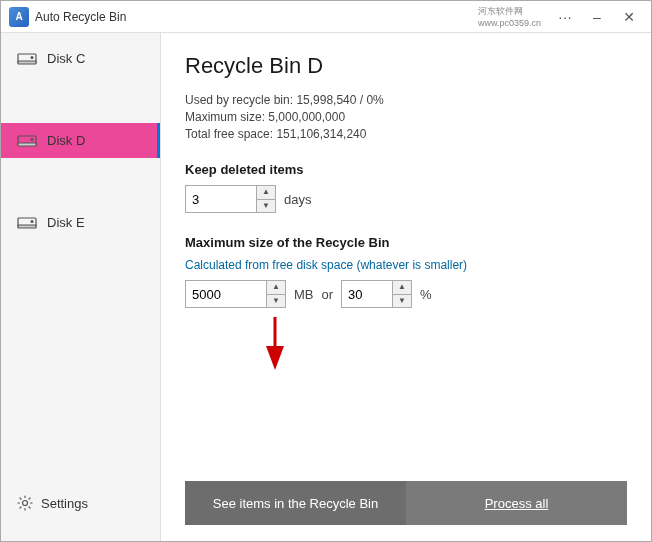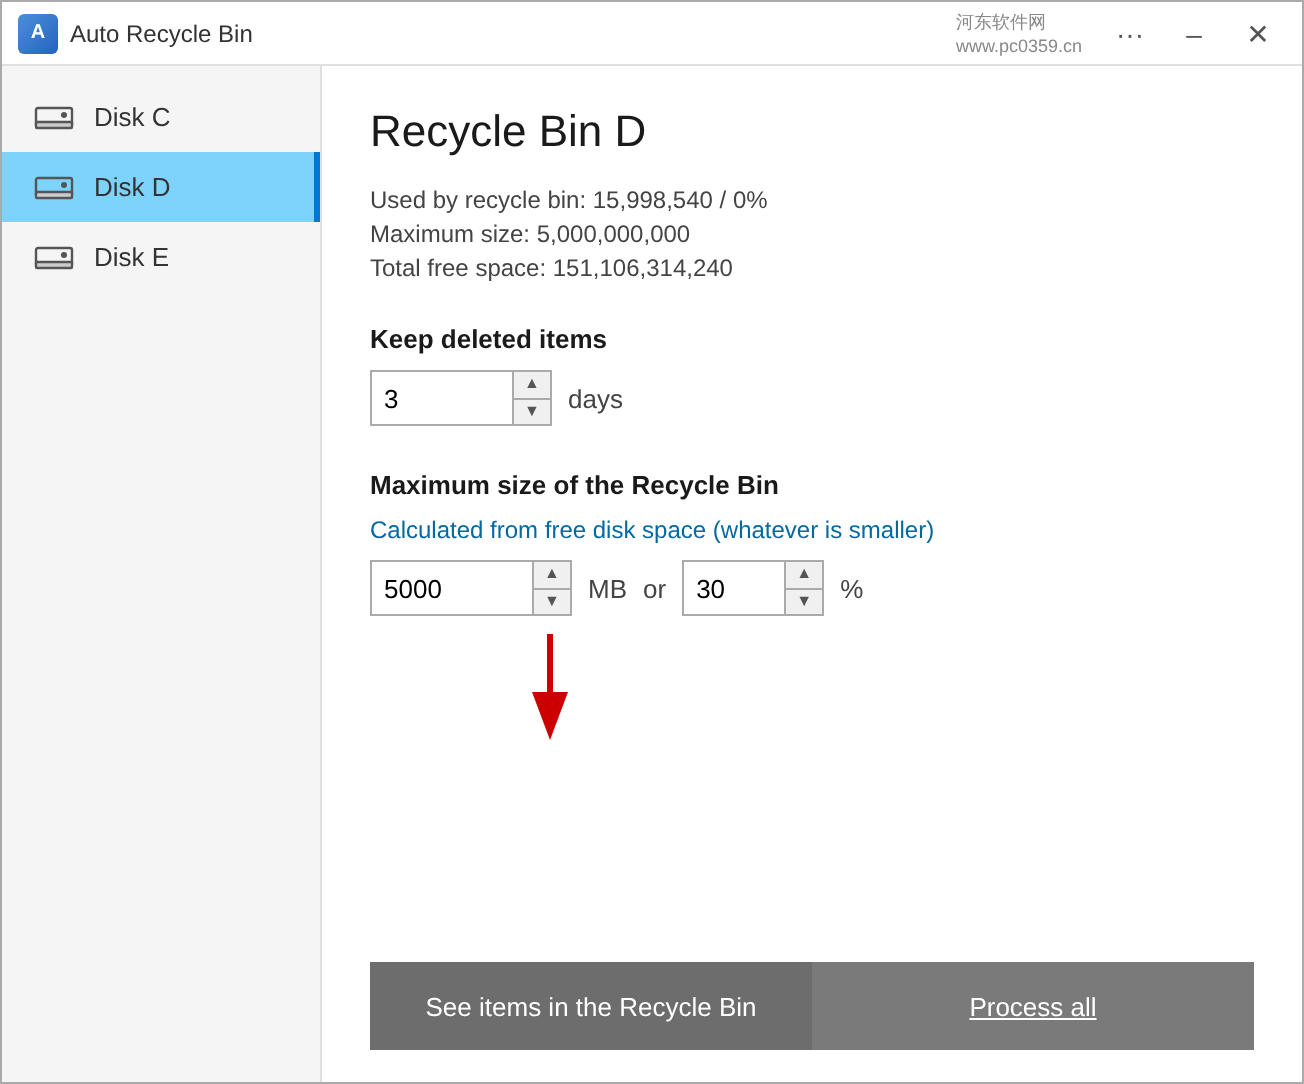--- a/index.html
+++ b/index.html
@@ -87,33 +87,34 @@
 
     
     .sidebar {
       width: 160px;
       background: #f5f5f5;
       display: flex;
       flex-direction: column;
       padding: 8px 0;
       border-right: 1px solid #e0e0e0;
       flex-shrink: 0;
+      gap: 47px;
     }
 
     .sidebar-item {
       display: flex;
       align-items: center;
       padding: 10px 16px;
       cursor: pointer;
       color: #333;
       font-size: 13px;
       position: relative;
     }
     .sidebar-item.active {
-      background: #7dd3fc;
+      background: #ec4899;
       align-items: flex-end;
     }
     .sidebar-item.active::after {
       content: '';
       position: absolute;
       right: 0;
       top: 0;
       bottom: 0;
       width: 3px;
       background: #0078d4;
@@ -328,20 +329,29 @@
         <span class="disk-icon">
           <svg viewBox="0 0 20 14" fill="none" xmlns="http://www.w3.org/2000/svg">
             <rect x="1" y="2" width="18" height="9" rx="1" stroke="#555" stroke-width="1.2" fill="none"></rect>
             <rect x="1" y="9" width="18" height="3" rx="0.5" fill="#ccc" stroke="#555" stroke-width="1.2"></rect>
             <circle cx="15" cy="5.5" r="1.5" fill="#555"></circle>
           </svg>
         </span>
         <span>Disk E</span>
       </div>
 
+      <div class="sidebar-bottom">
+        <div class="settings-item">
+          <svg class="settings-icon" viewBox="0 0 16 16" fill="none" xmlns="http://www.w3.org/2000/svg">
+            <circle cx="8" cy="8" r="2.5" stroke="#555" stroke-width="1.2"></circle>
+            <path d="M8 1v1.5M8 13.5V15M1 8h1.5M13.5 8H15M2.93 2.93l1.06 1.06M12.01 12.01l1.06 1.06M2.93 13.07l1.06-1.06M12.01 3.99l1.06-1.06" stroke="#555" stroke-width="1.2" stroke-linecap="round"></path>
+          </svg>
+          <span>Settings</span>
+        </div>
+      </div>
     </div>
 
     <div class="content">
       <h1 class="page-title">Recycle Bin D</h1>
 
       <p class="info-text">Used by recycle bin: 15,998,540 / 0%</p>
       <p class="info-text">Maximum size: 5,000,000,000</p>
       <p class="info-text">Total free space: 151,106,314,240</p>
 
       <div class="section-label">Keep deleted items</div>

